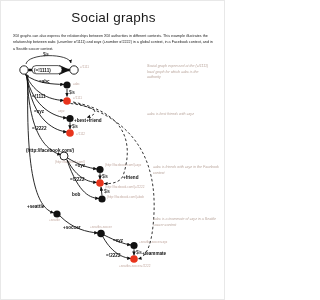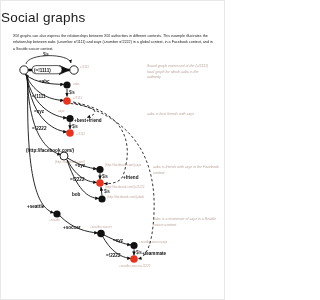--- a/index.html
+++ b/index.html
@@ -12,21 +12,21 @@
   }
   #slide{
     position:absolute;inset:0;
     background:#fff;
     border:1px solid #e8e8e8;
     box-sizing:border-box;
   }
   #title{
     position:absolute;
     top:9px;left:0;width:225px;
-    text-align:left;
+    text-align:center;
     font-size:13.5px;
     font-weight:400;
     color:#1a1a1a;
     letter-spacing:.2px;
   }
   #body-text{
     position:absolute;
     top:32px;left:12px;width:201px;
     font-size:3.7px;
     line-height:1.72;

